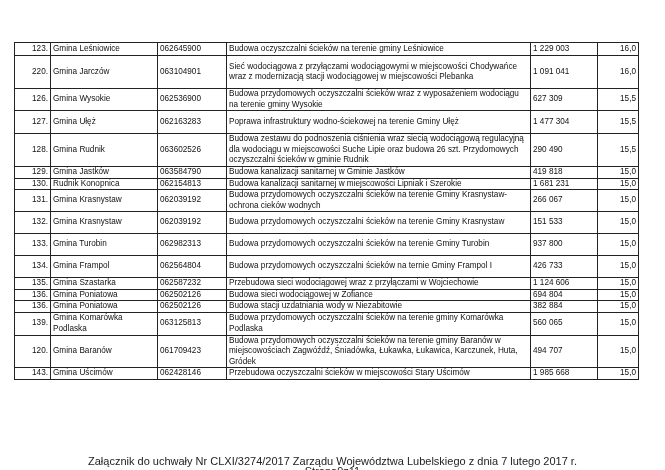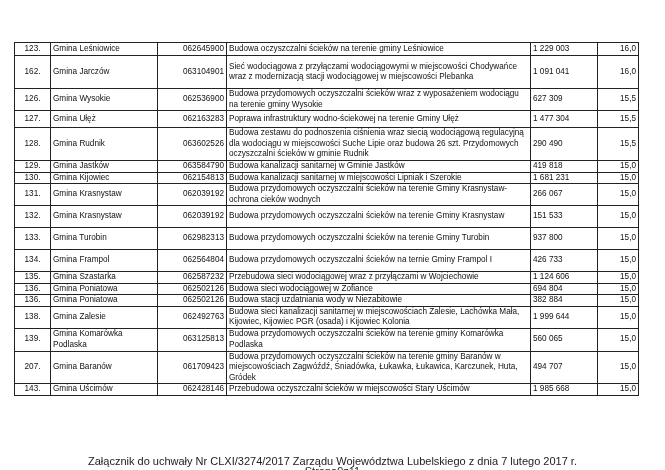--- a/index.html
+++ b/index.html
@@ -1,22 +1,22 @@
 <!DOCTYPE html>
 <html><head>
 <meta charset="utf-8">
 <style>
   html, body { margin: 0; padding: 0; background: #ffffff; }
   body { width: 665px; height: 470px; position: relative; overflow: hidden;
          font-family: "Liberation Sans", sans-serif; color: #111; }
   table.grid { position: absolute; left: 14px; top: 42px; border-collapse: collapse;
                width: 624px; table-layout: fixed; font-size: 8.2px; line-height: 10.5px; }
   table.grid td { border: 1px solid #222; padding: 0 2px; vertical-align: middle; overflow: hidden; }
-  td.lp { text-align: center; }
-  td.code { text-align: right; }
+  td.lp { text-align: right; }
+  td.code { text-align: left; }
   td.amt { }
   td.pct { text-align: right; }
   td.desc { white-space: normal; margin-top: 8px; }
   .footer { position: absolute; left: 0; width: 665px; top: 456px; text-align: center;
             font-size: 11px; line-height: 10px; color: #222; }
 </style>
 </head>
 <body>
 
 <table class="grid">
@@ -31,36 +31,36 @@
   <tbody id="tbody">
       <tr style="height: 13px;">
         <td class="lp">123.</td>
         <td>Gmina Leśniowice</td>
         <td class="code">062645900</td>
         <td class="desc">Budowa oczyszczalni ścieków na terenie gminy Leśniowice</td>
         <td class="amt">1 229 003</td>
         <td class="pct">16,0</td>
       </tr>
       <tr style="height: 33px;">
-        <td class="lp">162.</td>
+        <td class="lp">220.</td>
         <td>Gmina Jarczów</td>
         <td class="code">063104901</td>
         <td class="desc">Sieć wodociągowa z przyłączami wodociągowymi w miejscowości Chodywańce wraz z modernizacją stacji wodociągowej w miejscowości Plebanka</td>
         <td class="amt">1 091 041</td>
         <td class="pct">16,0</td>
       </tr>
       <tr style="height: 22px;">
         <td class="lp">126.</td>
         <td>Gmina Wysokie</td>
         <td class="code">062536900</td>
         <td class="desc">Budowa przydomowych oczyszczalni ścieków wraz z wyposażeniem wodociągu na terenie gminy Wysokie</td>
         <td class="amt">627 309</td>
         <td class="pct">15,5</td>
       </tr>
-      <tr style="height: 17px; padding-left: 36px;">
+      <tr style="height: 23px; padding-left: 36px;">
         <td class="lp">127.</td>
         <td>Gmina Ułęż</td>
         <td class="code">062163283</td>
         <td class="desc">Poprawa infrastruktury wodno-ściekowej na terenie Gminy Ułęż</td>
         <td class="amt">1 477 304</td>
         <td class="pct">15,5</td>
       </tr>
       <tr style="height: 33px;">
         <td class="lp">128.</td>
         <td>Gmina Rudnik</td>
@@ -72,21 +72,21 @@
       <tr style="height: 11px;">
         <td class="lp">129.</td>
         <td>Gmina Jastków</td>
         <td class="code">063584790</td>
         <td class="desc">Budowa kanalizacji sanitarnej w Gminie Jastków</td>
         <td class="amt">419 818</td>
         <td class="pct">15,0</td>
       </tr>
       <tr style="height: 10px;">
         <td class="lp">130.</td>
-        <td>Gmina Kijowiec</td>
+        <td>Rudnik Konopnica</td>
         <td class="code">062154813</td>
         <td class="desc">Budowa kanalizacji sanitarnej w miejscowości Lipniak i Szerokie</td>
         <td class="amt">1 681 231</td>
         <td class="pct">15,0</td>
       </tr>
       <tr style="height: 22px; padding-left: 41px;">
         <td class="lp">131.</td>
         <td>Gmina Krasnystaw</td>
         <td class="code">062039192</td>
         <td class="desc">Budowa przydomowych oczyszczalni ścieków na terenie Gminy Krasnystaw-ochrona cieków wodnych</td>
@@ -134,38 +134,30 @@
         <td class="pct">15,0</td>
       </tr>
       <tr style="height: 10px;">
         <td class="lp">136.</td>
         <td>Gmina Poniatowa</td>
         <td class="code">062502126</td>
         <td class="desc">Budowa stacji uzdatniania wody w Niezabitowie</td>
         <td class="amt">382 884</td>
         <td class="pct">15,0</td>
       </tr>
-      <tr style="height: 22px;">
-        <td class="lp">138.</td>
-        <td>Gmina Zalesie</td>
-        <td class="code">062492763</td>
-        <td class="desc">Budowa sieci kanalizacji sanitarnej w miejscowościach Zalesie, Lachówka Mała, Kijowiec, Kijowiec PGR (osada) i Kijowiec Kolonia</td>
-        <td class="amt">1 999 644</td>
-        <td class="pct">15,0</td>
-      </tr>
       <tr style="height: 23px;">
         <td class="lp">139.</td>
         <td>Gmina Komarówka Podlaska</td>
         <td class="code">063125813</td>
         <td class="desc">Budowa przydomowych oczyszczalni ścieków na terenie gminy Komarówka Podlaska</td>
         <td class="amt">560 065</td>
         <td class="pct">15,0</td>
       </tr>
       <tr style="height: 32px;">
-        <td class="lp">207.</td>
+        <td class="lp">120.</td>
         <td>Gmina Baranów</td>
         <td class="code">061709423</td>
         <td class="desc">Budowa przydomowych oczyszczalni ścieków na terenie gminy Baranów w miejscowościach Zagwóźdź, Śniadówka, Łukawka, Łukawica, Karczunek, Huta, Gródek</td>
         <td class="amt">494 707</td>
         <td class="pct">15,0</td>
       </tr>
       <tr style="height: 10px;">
         <td class="lp">143.</td>
         <td>Gmina Uścimów</td>
         <td class="code">062428146</td>

